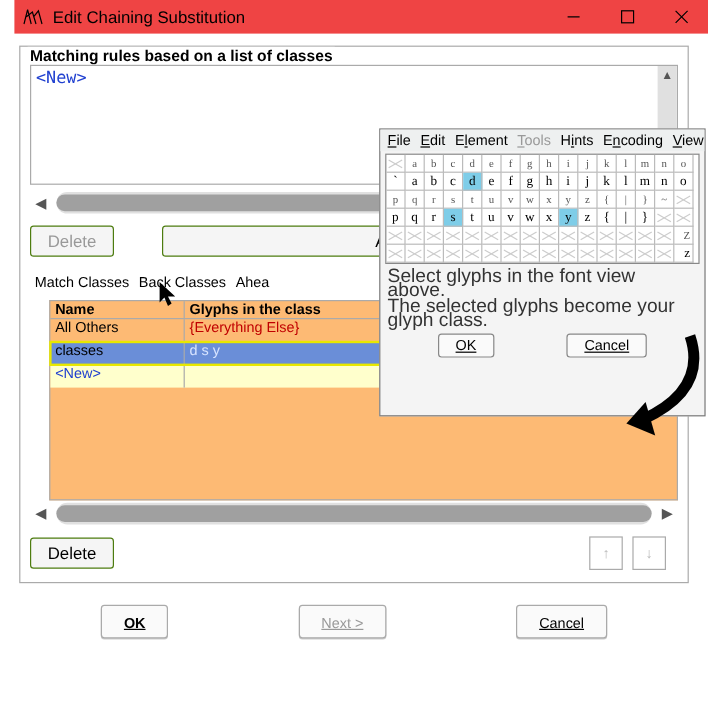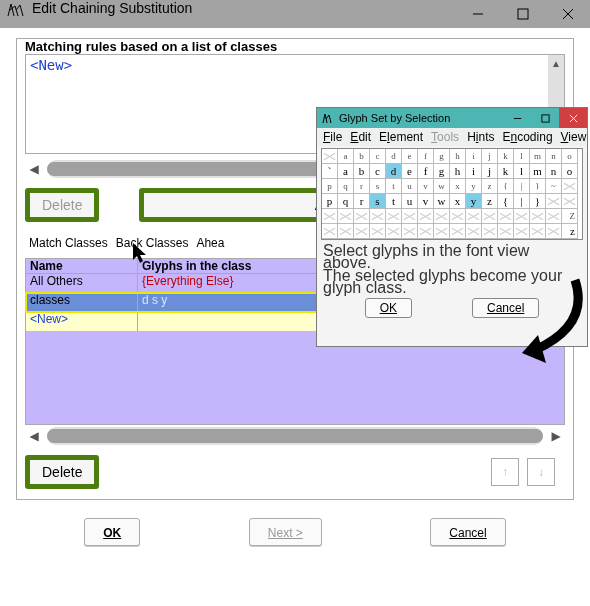--- a/index.html
+++ b/index.html
@@ -1,21 +1,21 @@
 <!DOCTYPE html>
 <html><head>
 <meta charset="utf-8">
 <style>
   * { box-sizing: border-box; font-family: sans-serif; font-size: 12px; }
   html,body { margin:0; padding:0; }
   body { background:#fff; width:590px; height:606px; position:relative; overflow:hidden; }
 
   
   .main-win { position:absolute; left:0; top:0; width:590px; height:606px; background:#fff; }
-  .titlebar-main { height:28px; background:#a3a3a3; display:flex; align-items:flex-start; }
+  .titlebar-main { height:28px; background:#ef4444; display:flex; align-items:center;margin-left:12px; }
   .titlebar-main .icon { width:20px; height:20px; margin:0 6px; }
   .titlebar-main .title { flex:1; color:#000; font-size:14px; }
   .win-btn { width:45px; height:28px; display:flex; align-items:center; justify-content:center; }
   .win-btn svg { width:12px; height:12px; stroke:#000; stroke-width:1; fill:none; }
 
   .client { position:relative; padding:10px; }
   .group { border:1px solid #aaa; margin:0 6px 6px 6px; padding:0px 0 10px 0; position:relative; }
   .group-label { position:relative; left:6px; top:0px; background:#fff; padding:0 2px; font-size:13px; font-weight:bold; display:inline; }
 
   .rules-box { margin:0 8px 4px 8px; height:100px; background:#fff; border:1px solid #aaa; position:relative; }
@@ -24,28 +24,28 @@
   .vscroll .up, .vscroll .dn { position:absolute; left:0; right:0; height:16px; display:flex; align-items:center; justify-content:center; }
   .vscroll .up{ top:0;} .vscroll .dn{ bottom:0;}
   .vscroll .tri{ font-size:10px; color:#555; }
 
   .hscroll-row { display:flex; align-items:center; margin:6px 8px 10px 8px; }
   .hs-btn { width:18px; height:18px; display:flex; align-items:center; justify-content:center; color:#555; }
   .hs-track { flex:1; height:18px; background:#e0e0e0; border-radius:9px; margin:0 4px; position:relative; }
   .hs-thumb { position:absolute; left:0; right:0; top:2px; bottom:2px; background:#a0a0a0; border-radius:8px; }
 
   .tool-row { display:flex; margin:0 8px 12px 8px; gap:40px; }
-  .btn { background:#f5f5f5; border:5px solid #4d7c0f; border-radius:3px; padding:4px 12px; font-size:14px; min-width:70px; text-align:center; }
+  .btn { background:#f5f5f5; border:1px solid #4d7c0f; border-radius:3px; padding:4px 12px; font-size:14px; min-width:70px; text-align:center; }
   .btn.disabled { color:#999; }
 
   .tabs { display:flex; margin:10px 8px 6px 8px; font-size:14px; position:relative; }
   .tab { padding:2px 4px; }
   .cursor-img { position:absolute; left:107px; top:8px; }
 
-  .class-table { margin:0 8px 0 8px; background:#c4b5fd; border:1px solid #aaa; }
+  .class-table { margin:0 8px 0 24px; background:#fdba74; border:1px solid #aaa; }
   .ct-head { display:flex; font-weight:bold; font-size:13px; border-bottom:1px solid #aaa; }
   .ct-head div:first-child{ width:112px; border-right:1px solid #aaa; padding:0 4px;}
   .ct-head div:last-child{ flex:1; padding:0 4px; }
   .ct-body { height:150px; position:relative; }
   .ct-row { display:flex; font-family:monospace; font-size:14px; height:19px; }
   .ct-row .c1{ width:112px; border-right:1px solid #aaa; padding:0 4px;}
   .ct-row .c2{ flex:1; padding:0 4px;}
   .ct-row.sel { background:#6a8ed8; outline:2px solid #e8e800; outline-offset:-1px; }
   .ct-row.sel .c2 { color:#d8e4ff; }
   .ct-row.new { background:#ffffcc; }
@@ -201,41 +201,20 @@
 
     <div class="bottom-btns">
       <div class="main-btn def"><u>OK</u></div>
       <div class="main-btn dis"><u>Next &gt;</u></div>
       <div class="main-btn"><u>Cancel</u></div>
     </div>
   </div>
 </div>
 
 <div class="glyph-win">
-  <div class="glyph-tb">
-    <svg class="icon" viewBox="0 0 14 14">
-        <path d="M2 12 L4 3 L6 12 M5 8 L8 4 L10 12" stroke="#000" fill="none"></path>
-      </svg>
-    <div class="t">Glyph Set by Selection</div>
-    <div class="gbtn">
-        <svg viewBox="0 0 10 10">
-          <path d="M1 5 L9 5"></path>
-        </svg>
-      </div>
-    <div class="gbtn">
-        <svg viewBox="0 0 10 10">
-          <rect x="1" y="1" width="8" height="8"></rect>
-        </svg>
-      </div>
-    <div class="gbtn close">
-        <svg viewBox="0 0 10 10">
-          <path d="M1 1 L9 9 M9 1 L1 9"></path>
-        </svg>
-      </div>
-  </div>
 
   <div class="glyph-menu">
     <span class="mi"><u>F</u><span></span>ile</span>
     <span class="mi"><u>E</u>dit</span>
     <span class="mi">E<u>l</u>ement</span>
     <span class="mi dis"><u>T</u>ools</span>
     <span class="mi">H<u>i</u>nts</span>
     <span class="mi">E<u>n</u>coding</span>
     <span class="mi"><u>V</u>iew</span>
 

